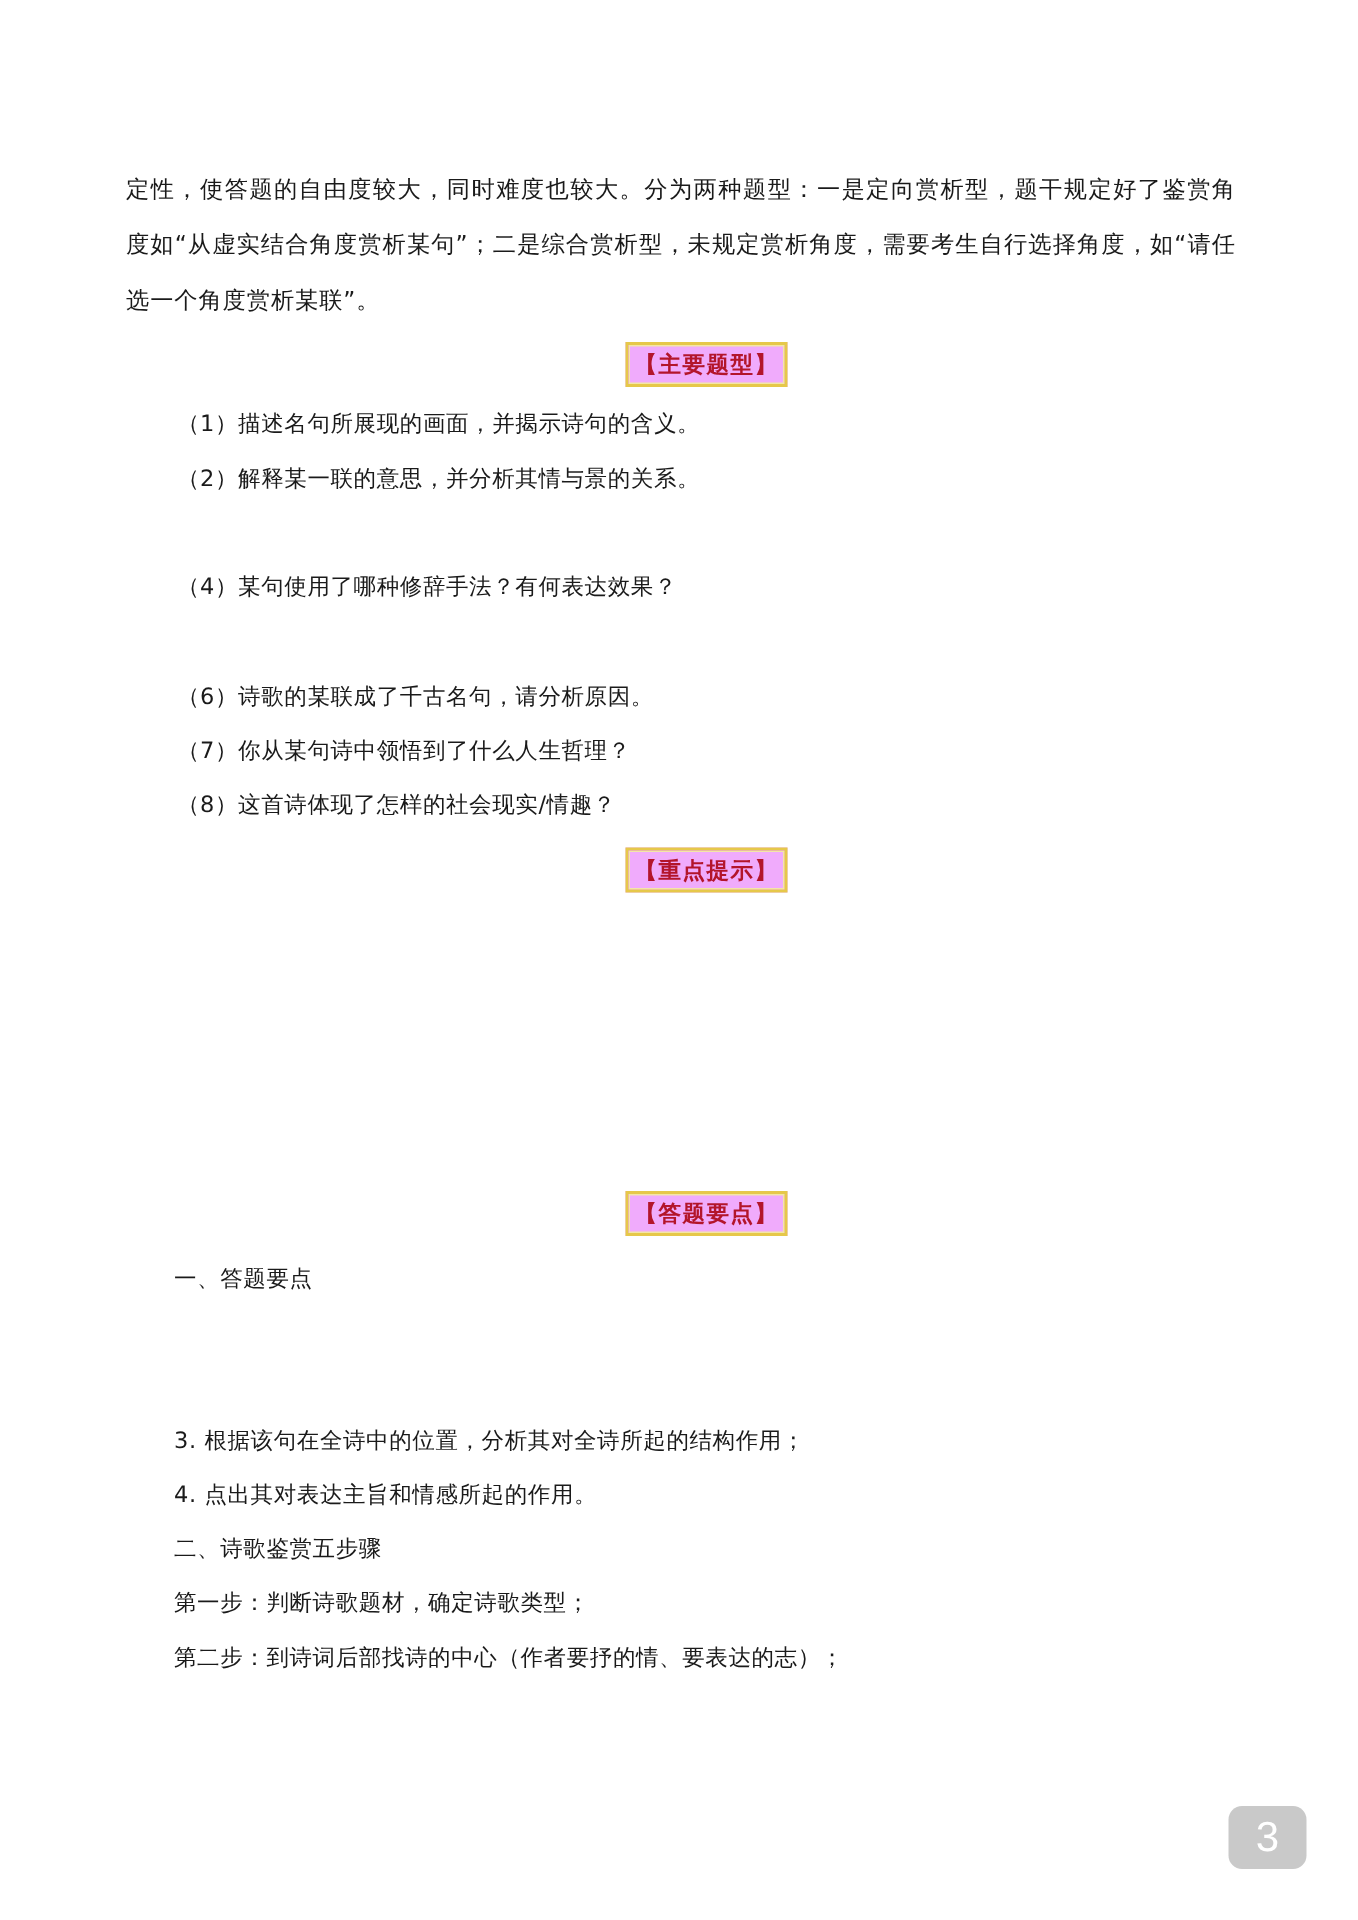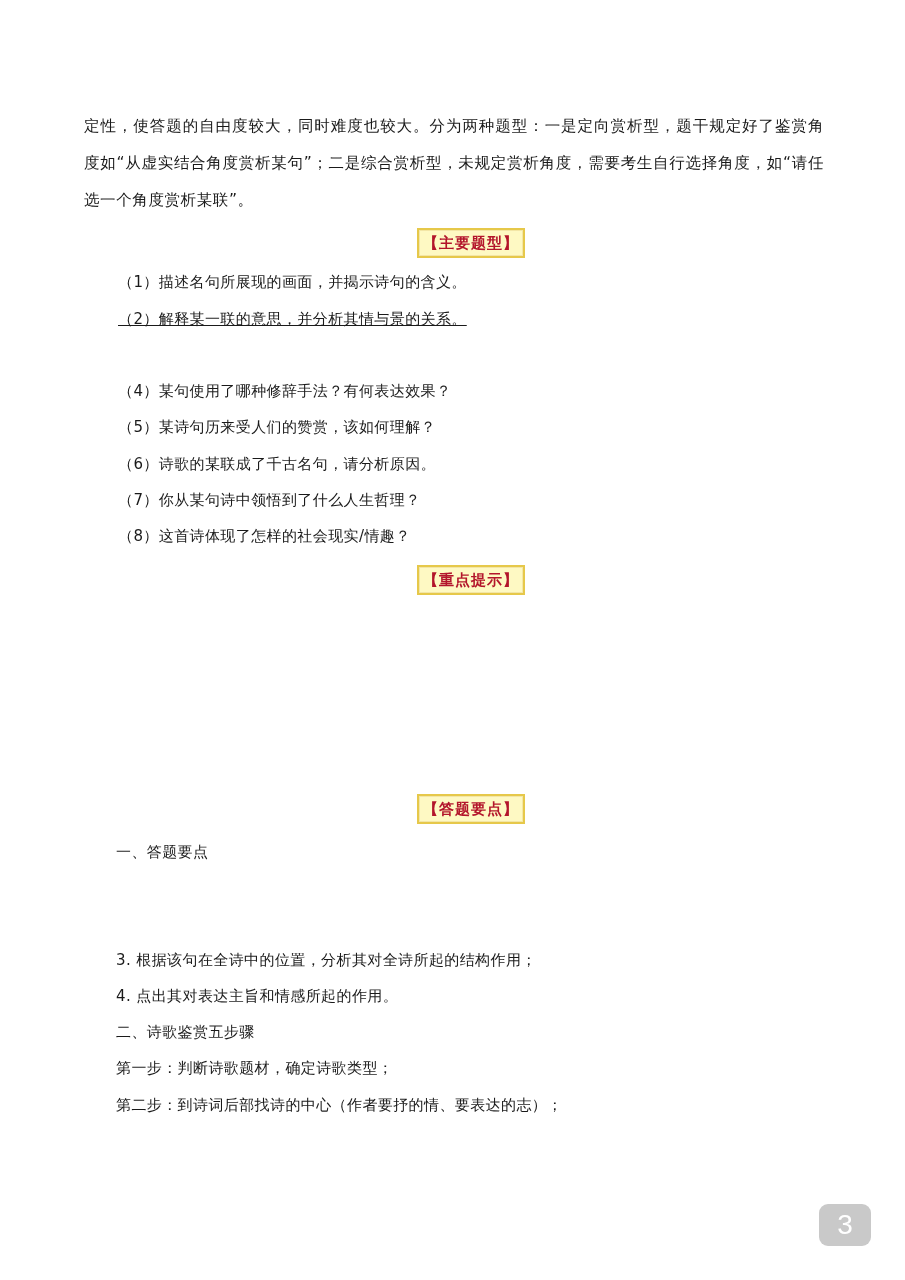--- a/index.html
+++ b/index.html
@@ -10,42 +10,41 @@
   .page { position: absolute; left: 0; top: 0; width: 786px; height: 1280px; }
   .para {
     position: absolute; left: 84px; width: 740px;
     font-size: 15.5px; line-height: 37px; letter-spacing: 0.6px; text-align: justify;
   }
   .para.indent { text-indent: 33px; }
   .line { position: absolute; font-size: 15px; white-space: nowrap; letter-spacing: 0.4px; }
   .hbox {
     position: absolute; height: 26px; padding: 0 4px;
     border: 2px solid #e6c84a; box-shadow: 0 0 0 1px #f3e6a6 inset;
-    background: #fef9c3; color: #b3152b; font-size: 15px; line-height: 26px;
+    background: #f0abfc; color: #b3152b; font-size: 15px; line-height: 26px;
     font-weight: bold; letter-spacing: 1px; white-space: nowrap;
   }
   .pagenum {
     position: absolute; left: 819px; top: 1204px; width: 52px; height: 42px;
     background: #c9c9c9; border-radius: 9px; color: #ffffff;
     font-size: 28px; line-height: 42px; text-align: center; font-family: "Liberation Sans", sans-serif;
   }
 </style>
 </head>
 <body>
 
 <div class="page">
 
   <div class="para" style="top:108px;">定性，使答题的自由度较大，同时难度也较大。分为两种题型：一是定向赏析型，题干规定好了鉴赏角度如“从虚实结合角度赏析某句”；二是综合赏析型，未规定赏析角度，需要考生自行选择角度，如“请任选一个角度赏析某联”。</div>
 
   <div class="hbox" style="left:417px; top:228px;">【主要题型】</div>
 
   <div class="line" style="left:118px; top:273px;">（1）描述名句所展现的画面，并揭示诗句的含义。</div>
-  <div class="line" style="left:118px; top:310px;text-decoration:underline;">（2）解释某一联的意思，并分析其情与景的关系。</div>
+  <div class="line" style="left:118px; top:310px;">（2）解释某一联的意思，并分析其情与景的关系。</div>
   <div class="line" style="left:118px; top:382px;">（4）某句使用了哪种修辞手法？有何表达效果？</div>
-  <div class="line" style="left:118px; top:418px;">（5）某诗句历来受人们的赞赏，该如何理解？</div>
   <div class="line" style="left:118px; top:455px;">（6）诗歌的某联成了千古名句，请分析原因。</div>
   <div class="line" style="left:118px; top:491px;">（7）你从某句诗中领悟到了什么人生哲理？</div>
   <div class="line" style="left:118px; top:527px;">（8）这首诗体现了怎样的社会现实/情趣？</div>
 
   <div class="hbox" style="left:417px; top:565px;">【重点提示】</div>
 
 
   <div class="hbox" style="left:417px; top:794px;">【答题要点】</div>
 
   <div class="line" style="left:116px; top:843px;">一、答题要点</div>

